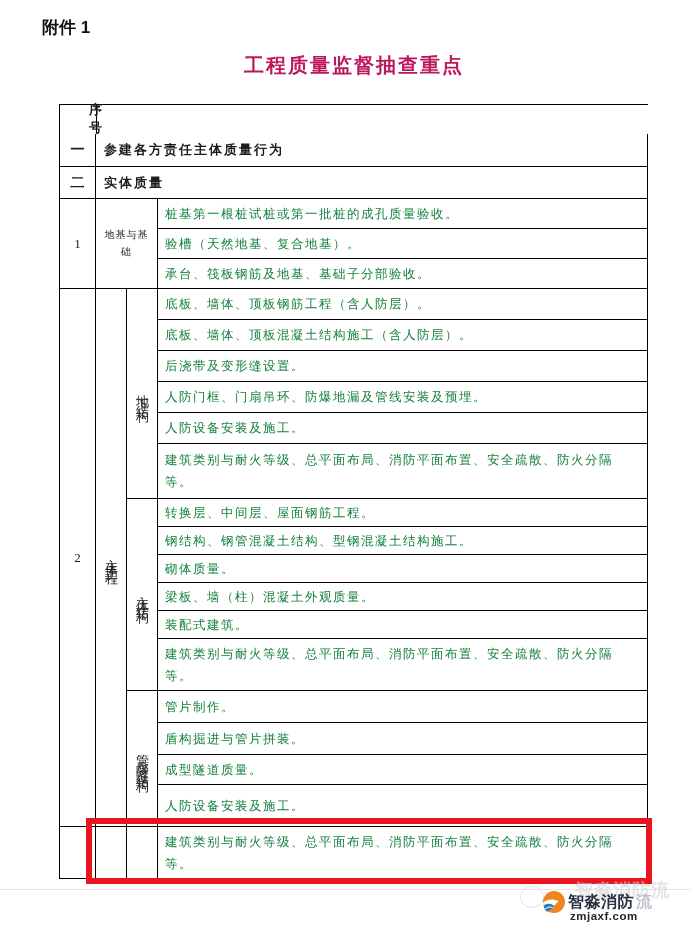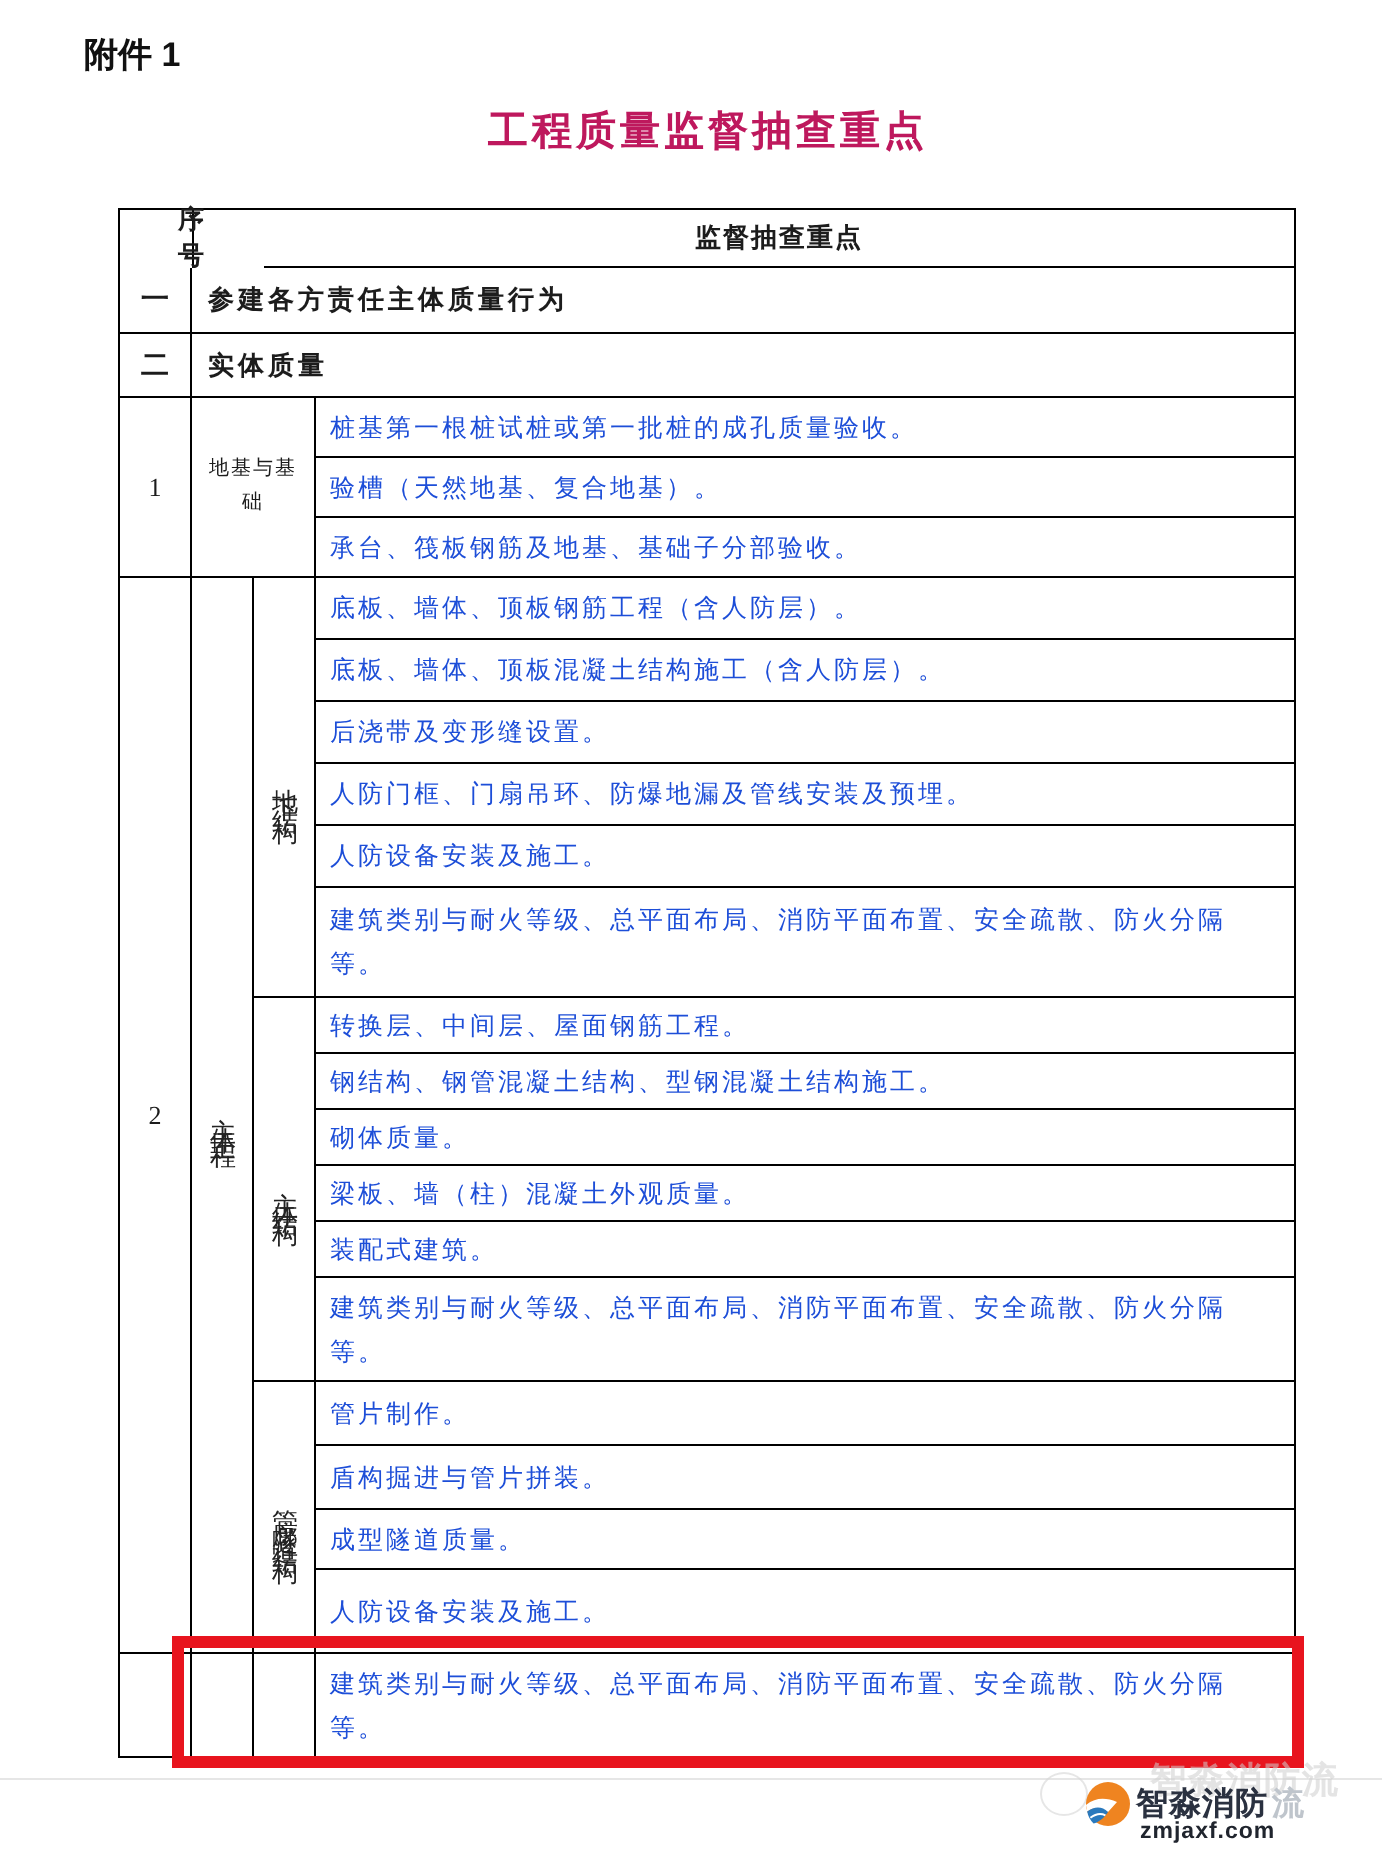--- a/index.html
+++ b/index.html
@@ -36,21 +36,21 @@
     min-width:0;min-height:0;
   }
   .center{justify-content:center;text-align:center;}
   .hdr{font-weight:bold;font-size:13px;letter-spacing:1px;margin-left:36px;}
   .secnum{font-weight:bold;font-size:14px;}
   .sectext{font-weight:bold;font-size:13px;letter-spacing:2px;padding-left:8px;}
   .num{font-size:13px;}
   .cat2{font-size:10px;letter-spacing:1px;text-align:center;line-height:1.65;padding:0 6px;}
   .item{
     font-size:12.5px;letter-spacing:1.5px;line-height:22px;
-    padding:2px 8px 2px 7px;color:#1d4ed8;
+    padding:2px 8px 2px 7px;color:#15803d;
     word-break:break-all;
   }
   .vwrap{justify-content:center;}
   .vtext{
     writing-mode:vertical-rl;text-orientation:upright;
     font-size:13px;letter-spacing:5px;color:#222;
   }
   
   .hl-box{
     position:absolute;left:86px;top:818px;width:566px;height:66px;
@@ -92,21 +92,20 @@
 <body>
 
 <div id="page">
 
   <div class="attach">附件 1</div>
   <div class="doc-title">工程质量监督抽查重点</div>
 
   <div class="tbl">
 
     <div class="cell center hdr" style="grid-area:1/1/2/2">序号</div>
-    <div class="cell center hdr" style="grid-area:1/2/2/5">监督抽查重点</div>
 
     <div class="cell center secnum" style="grid-area:2/1/3/2">一</div>
     <div class="cell sectext" style="grid-area:2/2/3/5">参建各方责任主体质量行为</div>
 
     <div class="cell center secnum" style="grid-area:3/1/4/2">二</div>
     <div class="cell sectext" style="grid-area:3/2/4/5">实体质量</div>
 
     <div class="cell center num" style="grid-area:4/1/7/2">1</div>
     <div class="cell center cat2" style="grid-area:4/2/7/4">地基与基础</div>
     <div class="cell item" style="grid-area:4/4/5/5">桩基第一根桩试桩或第一批桩的成孔质量验收。</div>

